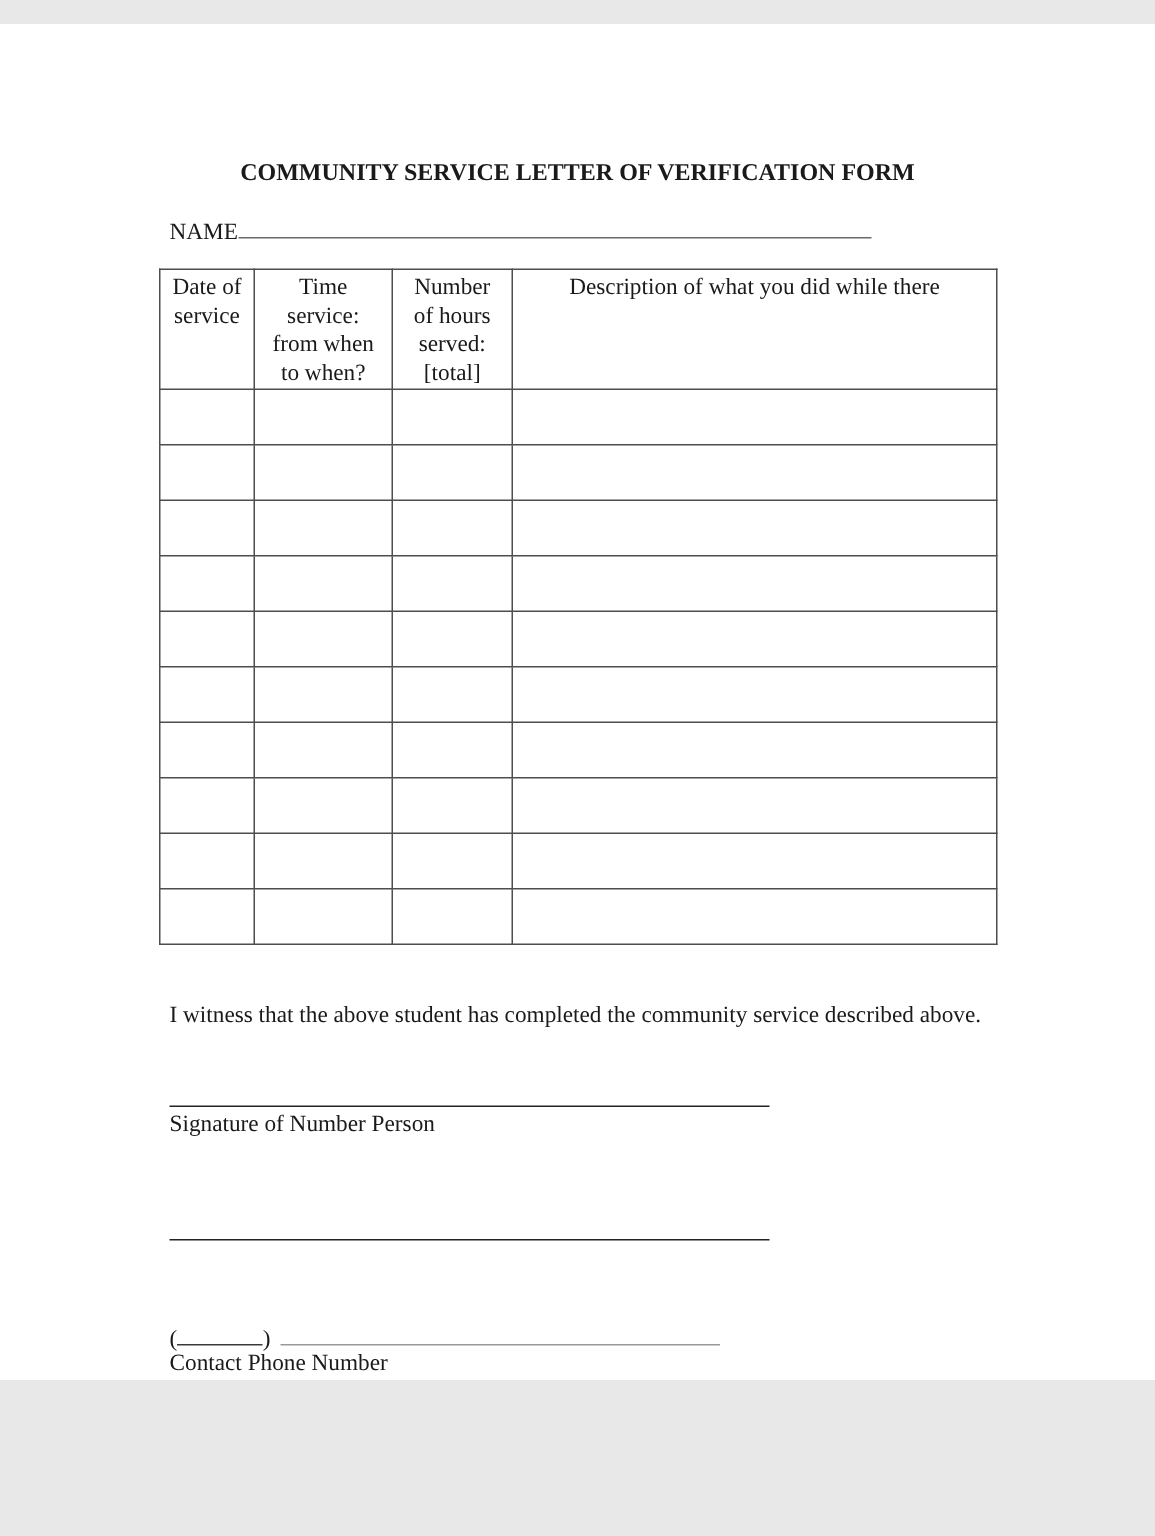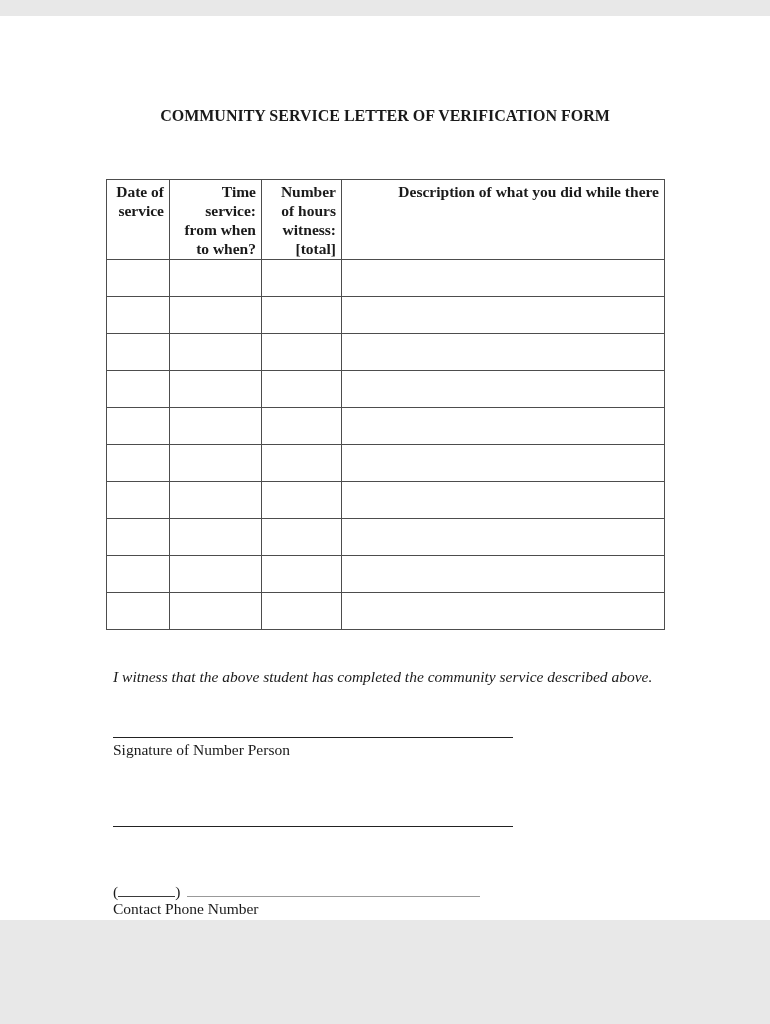--- a/index.html
+++ b/index.html
@@ -29,66 +29,67 @@
 
   table.service-table {
     position:absolute; left:106px; top:163px; width:558px;
     border-collapse:collapse; table-layout:fixed;
     border:1px solid #333;
   }
   .service-table th, .service-table td {
     border:1px solid var(--table-border, #4d4d4d);
   }
   .service-table thead th {
-    height:71px; vertical-align:top; text-align:right;
-    font-weight:bold; font-size:15.5px; line-height:1.22;
+    height:71px; vertical-align:top; text-align:center;
+    font-weight:normal; font-size:15.5px; line-height:1.22;
     padding:3px 5px 0 5px; white-space:pre-line;
   }
   .service-table tbody td { height:37px; }
 
-  .witness { position:absolute; left:113px; top:652px; width:560px;font-style:italic; }
+  .witness { position:absolute; left:113px; top:652px; width:560px; }
 
   .hline { position:absolute; border-top:1px solid var(--line-dark, #222); height:0; }
   .sig-line   { left:113px; top:721px; width:400px; }
   .cname-line { left:113px; top:810px; width:400px; }
 
   .sig-label   { position:absolute; left:113px; top:725px; }
   .cname-label { position:absolute; left:113px; top:814px; }
 
   .phone-row { position:absolute; left:113px; top:867px; white-space:nowrap; }
   .area-line  { width:57px; border-bottom-color:#3a3a3a; }
   .phone-line { width:293px; margin-left:7px; border-bottom-color:var(--line-light, #999); }
   .phone-label { position:absolute; left:113px; top:884px;text-align:center; }
 </style>
 </head>
 <body>
 
 <div class="page">
 
   <div class="title">COMMUNITY SERVICE LETTER OF VERIFICATION FORM</div>
 
+  <div class="name-row"><span>NAME</span><span class="uline"></span></div>
 
   <table class="service-table">
     <colgroup>
       <col style="width:63px">
       <col style="width:92px">
       <col style="width:80px">
       <col style="width:323px">
     </colgroup>
     <thead>
       <tr>
         <th>Date of
 service</th>
         <th>Time
 service:
 from when
 to when?</th>
         <th>Number
 of hours
-witness:
+served:
 [total]</th>
         <th>Description of what you did while there</th>
       </tr>
     </thead>
     <tbody>
         <tr>
           <td></td>
           <td></td>
           <td></td>
           <td></td>

